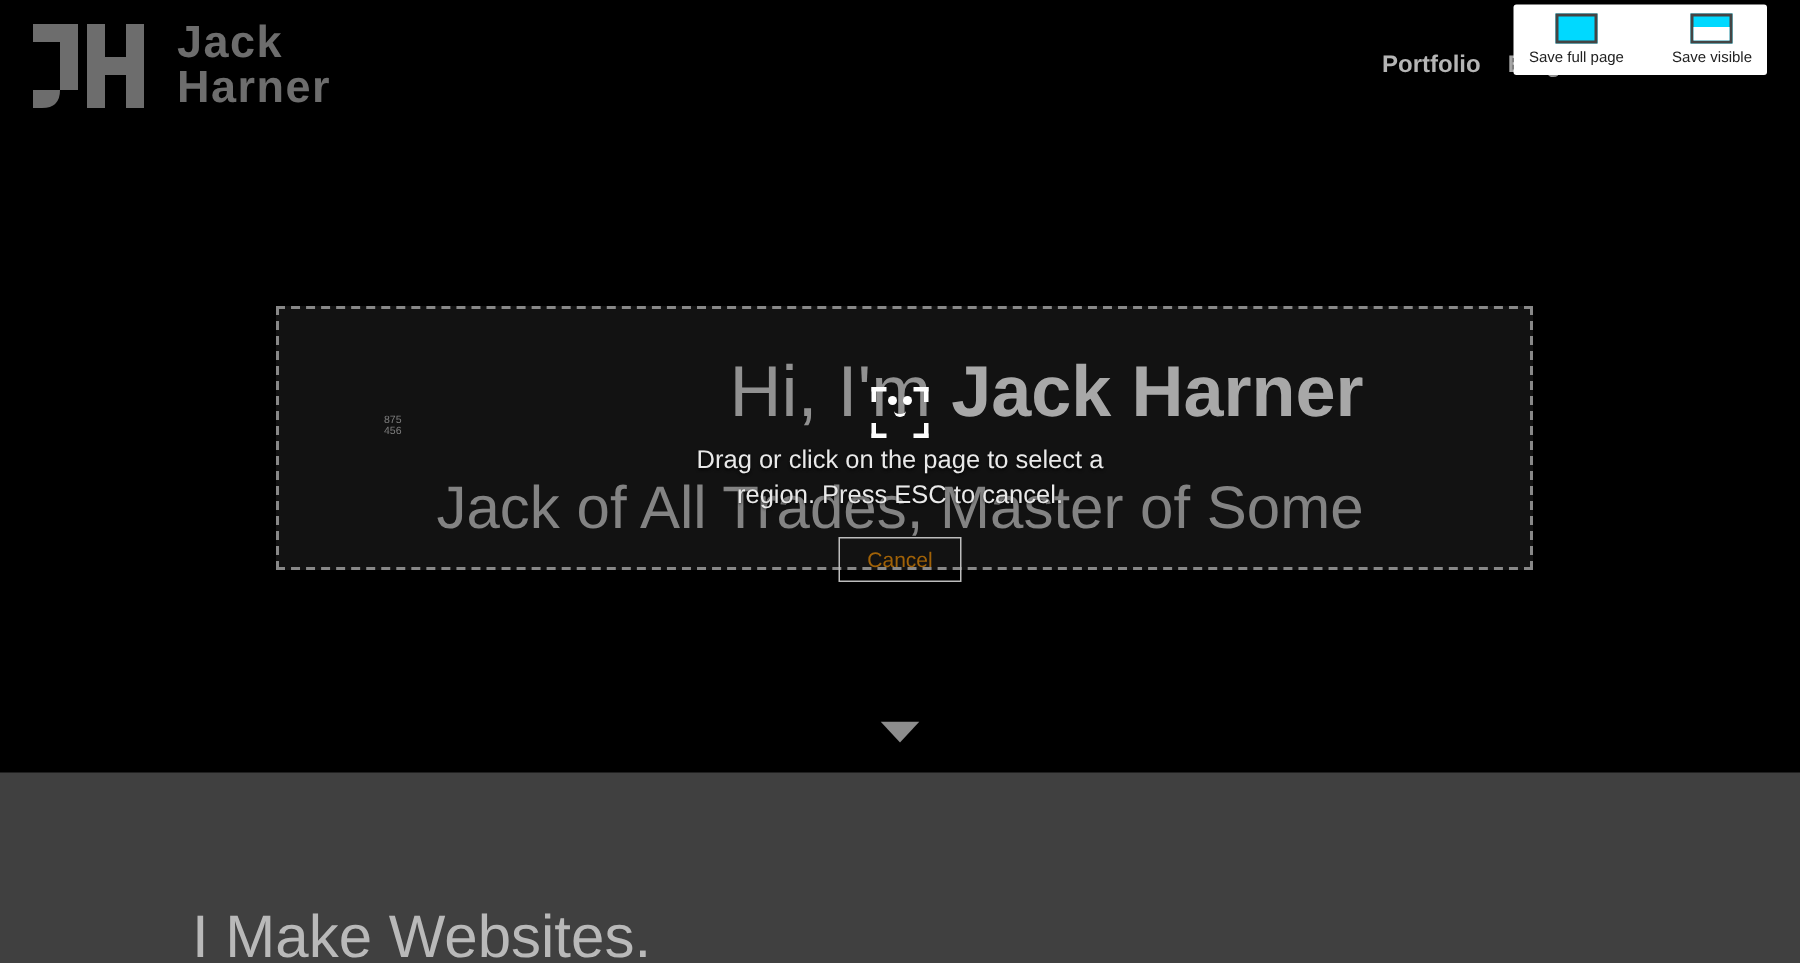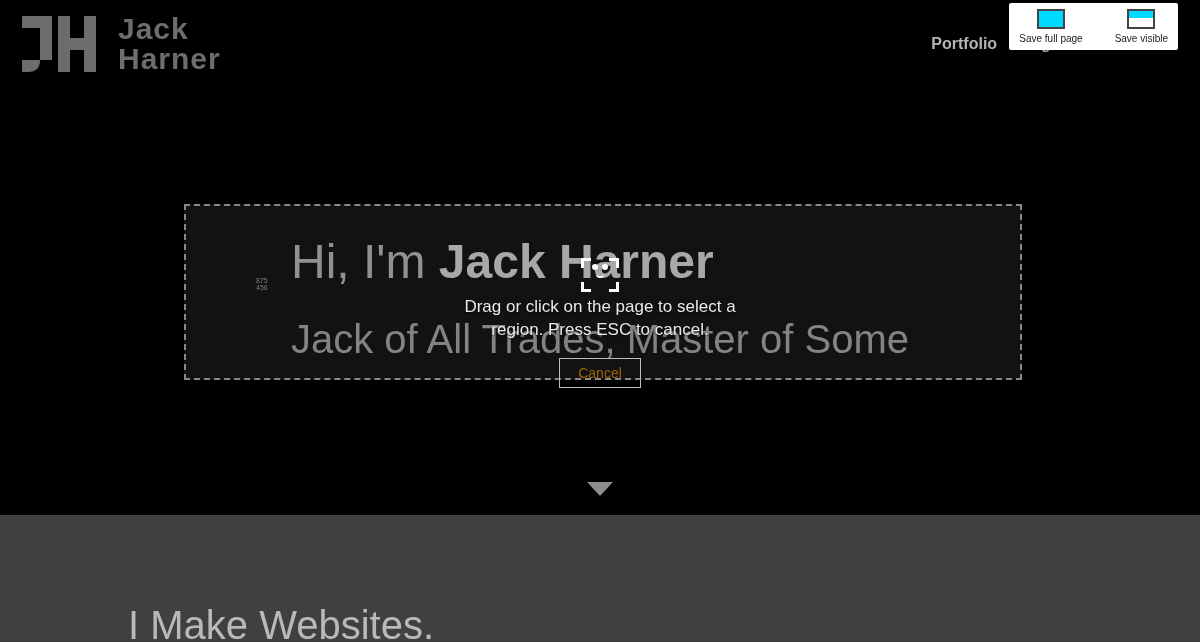--- a/index.html
+++ b/index.html
@@ -1,32 +1,32 @@
 <!DOCTYPE html>
 <html><head>
 <meta charset="utf-8">
 <style>
   * { box-sizing: border-box; margin: 0; padding: 0; }
   html, body { width: 1200px; height: 642px; overflow: hidden; font-family: Arial, Helvetica, sans-serif; background:#000; }
   body { position: relative; color:#fff; }
 
   
-  .header { position:absolute; top:0; left:0; right:0; height:80px; display:flex; align-items:center; justify-content:space-between; padding:8px 28px 0 22px; }
+  .header { position:absolute; top:0; left:0; right:0; height:80px; display:flex; align-items:center; justify-content:space-between; padding:8px 38px 0 22px; }
   .logo { display:flex; align-items:center; gap:6px; }
   .logo-mark { width:88px; height:60px; position:relative; }
   .logo-text { display:flex; flex-direction:column; line-height:1; margin-left:2px;}
   .logo-text span { font-weight:800; color:#6d6d6d; letter-spacing:1px; }
   .logo-text .first { font-size:30px; }
   .logo-text .last { font-size:30px; }
   .nav { display:flex; gap:18px; align-items:center; }
   .nav a { color:#b5b5b5; font-weight:700; font-size:16px; text-decoration:none; cursor:pointer; }
 
   
   .hero { position:absolute; top:80px; left:0; right:0; bottom:127px; display:flex; flex-direction:column; align-items:center; justify-content:center; }
-  .hero-inner { text-align:left; }
+  .hero-inner { text-align:right; }
   .hero-title { font-size:48px; font-weight:300; color:#9c9c9c; }
   .hero-title .name { font-weight:800; color:#b8b8b8; }
   .hero-tagline { margin-top:28px; font-size:40px; font-weight:400; color:#8a8a8a; }
   .hero-role { margin-top:26px; font-size:36px; font-weight:300; color:#a8a8a8; }
   .hero-role .role { color:#a13043; font-weight:600; border-bottom:2px solid #8a8a8a; padding:0 2px 4px 2px; }
   .hero-role .dot { color:#9c9c9c; margin-left:6px; }
 
   .scroll-chevron { position:absolute; left:50%; transform:translateX(-50%); bottom:140px; color:#8d8d8d; }
 
   

